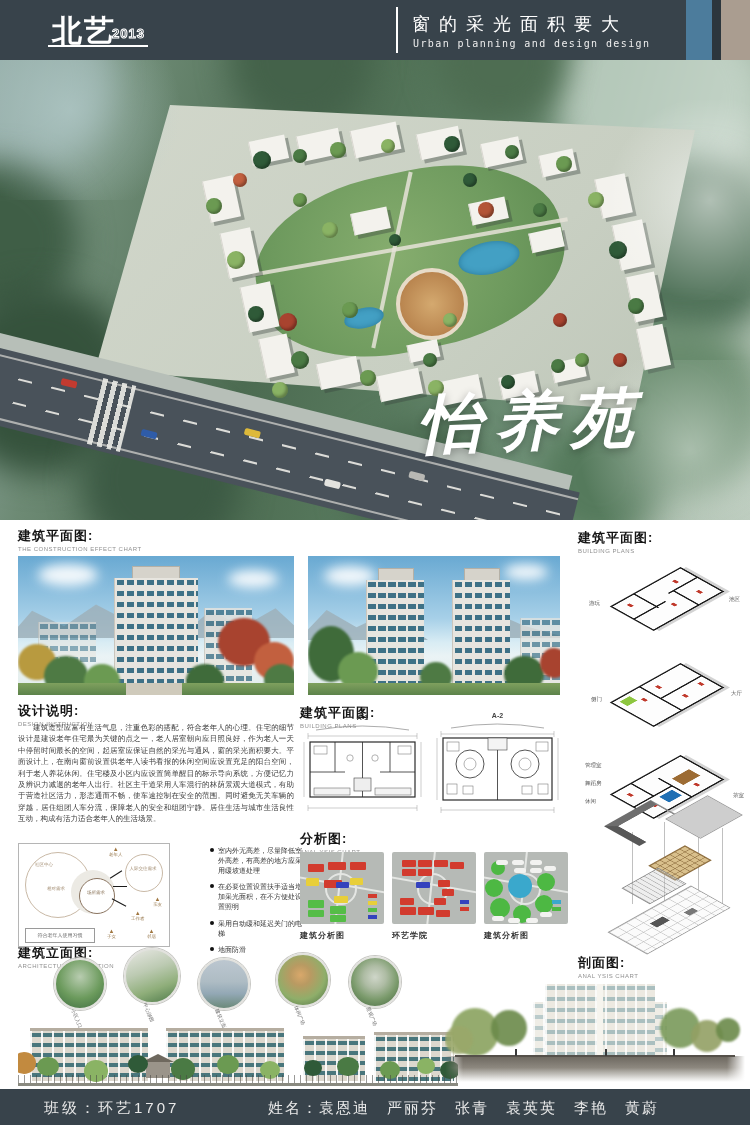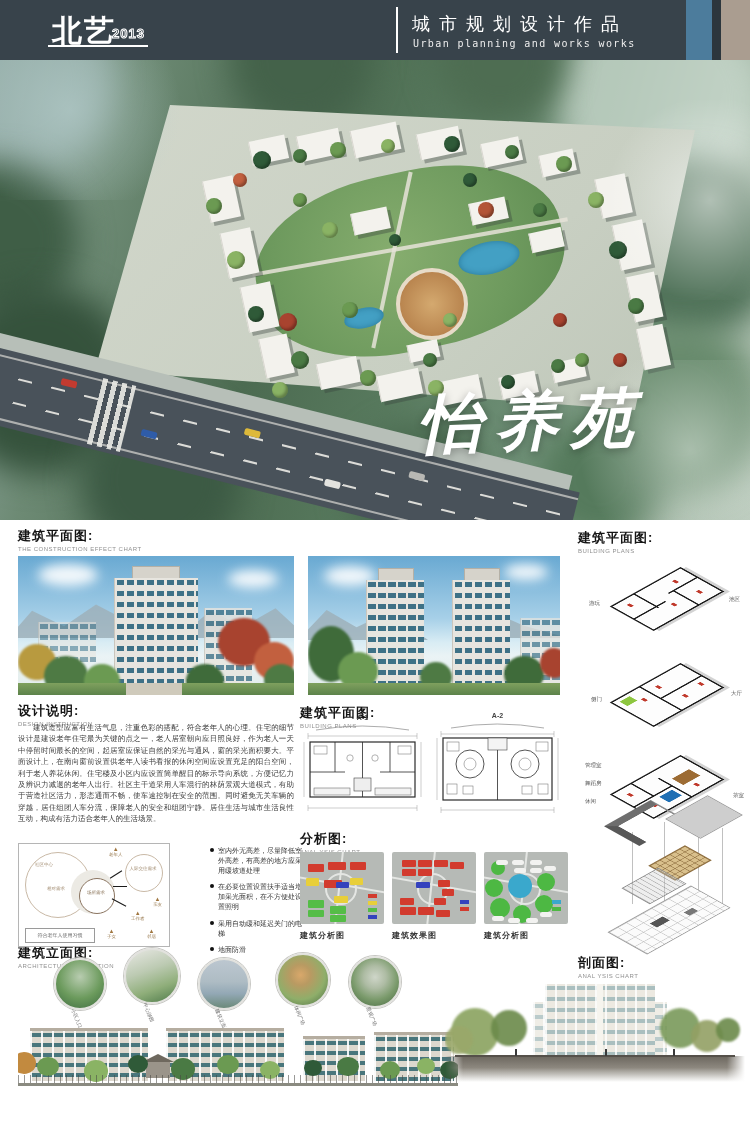--- a/index.html
+++ b/index.html
@@ -83,22 +83,22 @@
 </head>
 <body>
 
 <div id="poster">
 
   <div class="bar" style="top:0;height:60px;">
     <div class="abs brand" style="left:52px;top:11px;">北艺</div>
     <div class="abs year" style="left:112px;top:26px;">2013</div>
     <div class="abs" style="left:48px;top:45px;width:100px;height:2px;background:#fff;"></div>
     <div class="abs" style="left:396px;top:7px;width:2px;height:46px;background:#fff;"></div>
-    <div class="abs catcn" style="left:412px;top:12px;">城市规划设计作品</div>
-    <div class="abs caten" style="left:413px;top:38px;">Urban planning and works works</div>
+    <div class="abs catcn" style="left:412px;top:12px;">窗的采光面积要大</div>
+    <div class="abs caten" style="left:413px;top:38px;">Urban planning and design design</div>
     <div class="abs" style="left:686px;top:0;width:26px;height:60px;background:#4c7c9c;"></div>
     <div class="abs" style="left:712px;top:0;width:9px;height:60px;background:#2c363d;"></div>
     <div class="abs" style="left:721px;top:0;width:29px;height:60px;background:#aa9d90;"></div>
   </div>
 
   <div id="hero">
     <div id="hero-blobs">
         <div style="position: absolute; left: -70px; top: -70px; width: 180px; height: 180px; background: rgba(150, 175, 170, 0.8); border-radius: 50%; filter: blur(16px);"></div>
         <div style="position: absolute; left: -80px; top: 100px; width: 160px; height: 160px; background: rgb(63, 94, 70); border-radius: 50%; filter: blur(16px);"></div>
         <div style="position: absolute; left: -55px; top: 225px; width: 190px; height: 190px; background: rgb(53, 82, 60); border-radius: 50%; filter: blur(16px);"></div>
@@ -423,21 +423,21 @@
       <div style="position: absolute; left: 8px; top: 64px; width: 12px; height: 5px; background: rgb(242, 242, 240); border-radius: 2.5px;"></div>
       <div style="position: absolute; left: 24px; top: 66px; width: 12px; height: 5px; background: rgb(242, 242, 240); border-radius: 2.5px;"></div>
       <div style="position: absolute; left: 42px; top: 66px; width: 12px; height: 5px; background: rgb(242, 242, 240); border-radius: 2.5px;"></div>
       <div style="position: absolute; left: 56px; top: 60px; width: 12px; height: 5px; background: rgb(242, 242, 240); border-radius: 2.5px;"></div>
       <div style="position: absolute; left: 30px; top: 16px; width: 12px; height: 5px; background: rgb(242, 242, 240); border-radius: 2.5px;"></div>
       <div style="position: absolute; left: 46px; top: 16px; width: 12px; height: 5px; background: rgb(242, 242, 240); border-radius: 2.5px;"></div>
       <div style="position: absolute; left: 68px; top: 48px; width: 9px; height: 4px; background: rgb(58, 168, 204);"></div>
       <div style="position: absolute; left: 68px; top: 55px; width: 9px; height: 4px; background: rgb(77, 184, 67);"></div>
     </div>
   <div class="mcap" style="left:300px;top:930px;">建筑分析图</div>
-  <div class="mcap" style="left:392px;top:930px;">建筑效果图</div>
+  <div class="mcap" style="left:392px;top:930px;">环艺学院</div>
   <div class="mcap" style="left:484px;top:930px;">建筑分析图</div>
 
   <div class="abs" style="left:585px;top:552px;width:160px;height:100px;">
     <div class="axbox" style="left:32px;top:16px;">
       <div class="wall" style="left:30px;top:0;width:1.5px;height:34px;"></div>
       <div class="wall" style="left:62px;top:22px;width:1.5px;height:36px;"></div>
       <div class="wall" style="left:0;top:30px;width:44px;height:1.5px;"></div>
       <div class="wall" style="left:56px;top:22px;width:40px;height:1.5px;"></div>
       <div class="rm" style="left:12px;top:8px;"></div>
       <div class="rm" style="left:44px;top:38px;"></div>
@@ -543,14 +543,18 @@
         <div style="position: absolute; left: 246px; top: 48px; width: 32px; height: 32px; background: rgb(147, 160, 100); border-radius: 50%; filter: blur(1px); opacity: 0.9;"></div>
         <div style="position: absolute; left: 271px; top: 46px; width: 24px; height: 24px; background: rgb(107, 138, 74); border-radius: 50%; filter: blur(1px); opacity: 0.9;"></div>
       </div>
     <div class="abs" style="left:0;top:84px;width:300px;height:26px;background:linear-gradient(180deg,#6b665e 0%,#8d887f 45%,rgba(150,145,138,0) 100%);-webkit-mask-image:linear-gradient(90deg,rgba(0,0,0,0) 0%,#000 6%,#000 94%,rgba(0,0,0,0) 100%);mask-image:linear-gradient(90deg,rgba(0,0,0,0) 0%,#000 6%,#000 94%,rgba(0,0,0,0) 100%);"></div>
     <div class="abs" style="left:10px;top:83px;width:280px;height:1.5px;background:#55504a;"></div>
     <div class="abs" style="left:70px;top:77px;width:2px;height:7px;background:#3a3a3a;"></div>
     <div class="abs" style="left:160px;top:77px;width:2px;height:7px;background:#3a3a3a;"></div>
     <div class="abs" style="left:228px;top:77px;width:2px;height:7px;background:#3a3a3a;"></div>
   </div>
 
+  <div class="bar" style="top:1089px;height:36px;">
+    <div class="abs ftxt" style="left:44px;top:10px;">班级：环艺1707</div>
+    <div class="abs ftxt" style="left:268px;top:10px;letter-spacing:2px;">姓名：袁恩迪　严丽芬　张青　袁英英　李艳　黄蔚</div>
+  </div>
 
 </div>
 
 </body></html>

